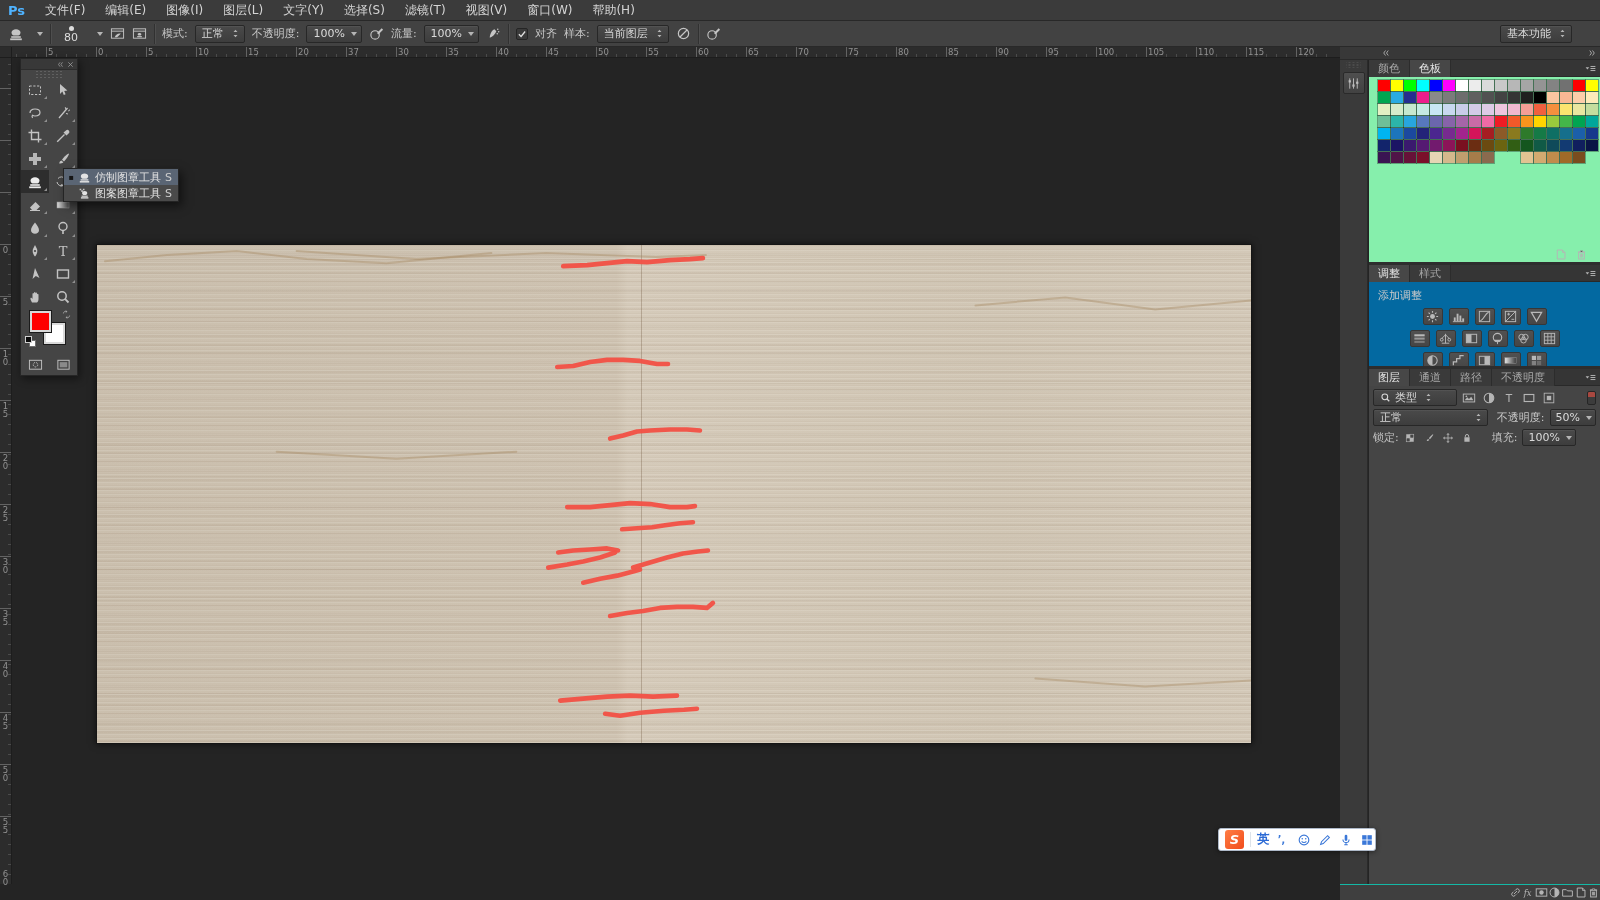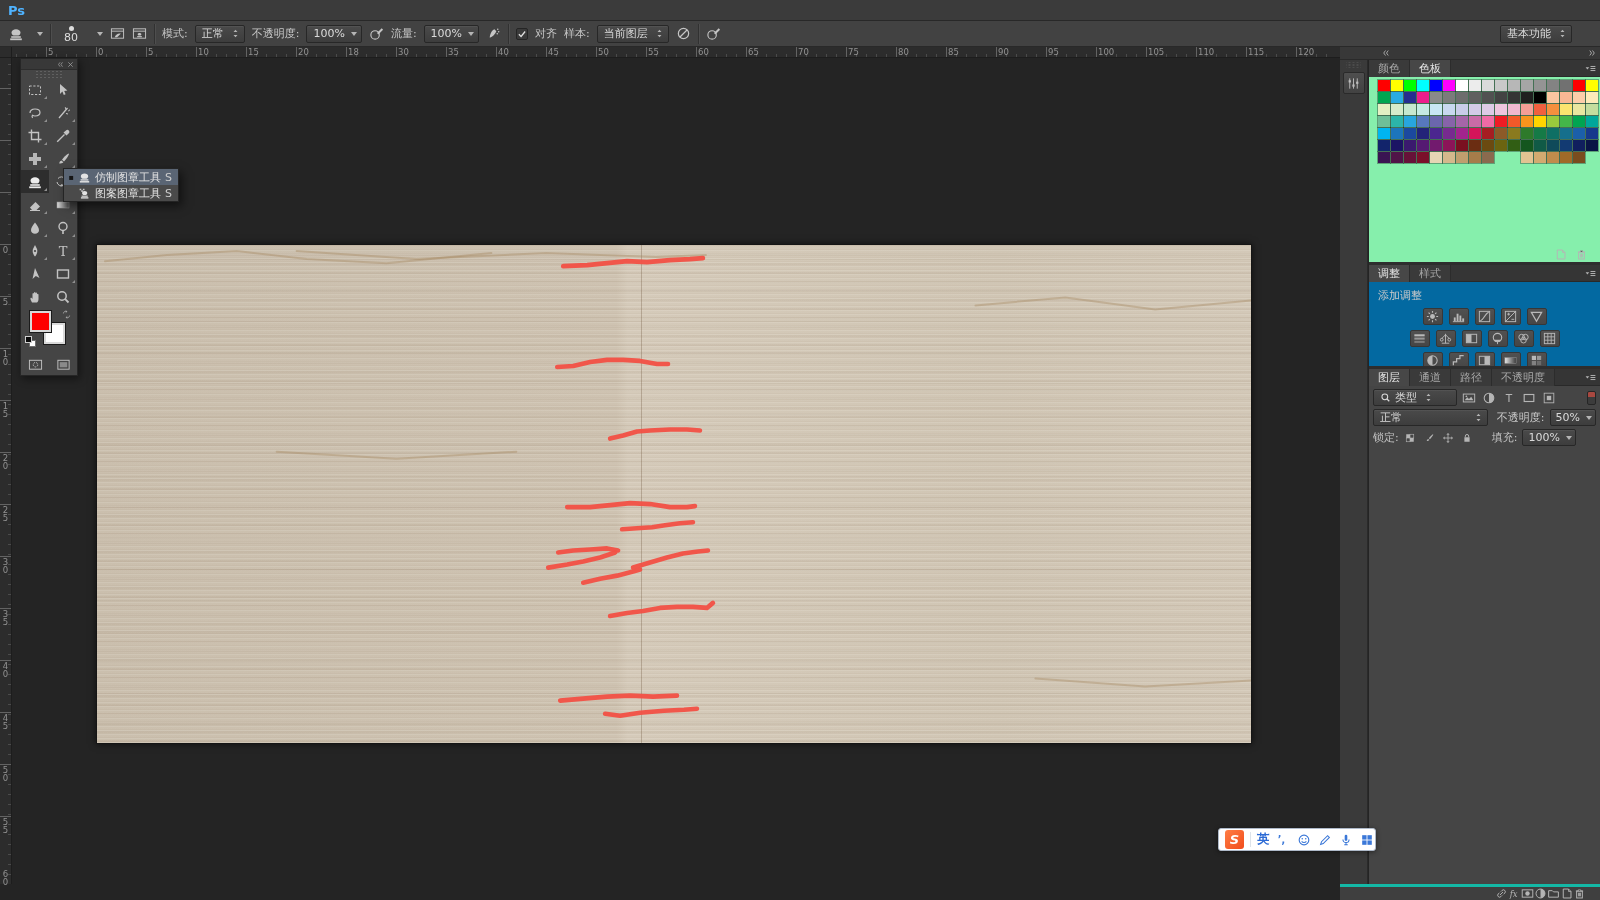--- a/index.html
+++ b/index.html
@@ -112,41 +112,53 @@
   .eye-box{width:22px;height:100%;border-right:1px solid #3a3a3a;display:flex;align-items:center;justify-content:center;color:#d2d2d2;flex:none}
   .thumb{width:30px;height:16px;border:1px solid #1c1c1c;margin:0 7px 0 3px;flex:none;position:relative;overflow:hidden}
   .rowsel .thumb{outline:1px solid #e6e6e6}
   .thumb.transparent{background-color:#fff;
      background-image:linear-gradient(45deg,#c9c9c9 25%,transparent 25% 75%,#c9c9c9 75%),
                       linear-gradient(45deg,#c9c9c9 25%,transparent 25% 75%,#c9c9c9 75%);
      background-size:6px 6px;background-position:0 0,3px 3px}
   .thumb.wood{background:linear-gradient(90deg,#c9beac,#d3c9b8);
      background-image:repeating-linear-gradient(180deg,rgba(110,80,50,.12) 0 1px,transparent 1px 3px),linear-gradient(90deg,#c9beac,#d3c9b8)}
   .lname{color:#dddddd;white-space:nowrap}
-  .dock-btm{position:absolute;left:1340px;top:884px;width:260px;height:16px;background:#3f3f3f;border-top:3px solid #14b8a6;
-            display:flex;align-items:center;justify-content:flex-end;padding-right:14px;color:#b0b0b0;z-index:4}
+  .dock-btm{position:absolute;left:1340px;top:884px;width:260px;height:16px;background:#3f3f3f;border-top:1px solid #14b8a6;
+            display:flex;align-items:center;justify-content:flex-end;color:#b0b0b0;z-index:4}
   
   .btm-bar{position:absolute;left:0;top:884px;width:1340px;height:16px;background:#333333;border-top:1px solid #262626;display:flex;align-items:center;z-index:4}
   .btm-bar .tl{margin-left:8px;color:#bdbdbd}
   
   .ime{position:absolute;left:1218px;top:828px;width:158px;height:23px;background:#ffffff;border:1px solid #aeb9c9;
        border-radius:3px;box-shadow:0 1px 5px rgba(0,0,0,.45);display:flex;align-items:center;gap:6px;padding:0 6px;z-index:6}
   .sogou{width:19px;height:19px;border-radius:3px;background:linear-gradient(135deg,#ff7e45,#f14c1b);color:#fff;
          font-weight:bold;font-style:italic;display:flex;align-items:center;justify-content:center;font-size:13px;flex:none}
   .ime-sep{width:1px;height:15px;background:#dde3ea;flex:none}
   .ime-lang{color:#2d6bd5;font-weight:bold;font-size:12.5px}
   .ime-ic{color:#3b78d8;display:flex}
 </style>
 </head>
 <body>
 
 <div id="app">
 
   <div class="menubar">
     <span class="ps-logo">Ps</span>
+    <div id="menu-items" style="display:flex;height:100%">
+        <div class="menu-item">文件(F)</div>
+        <div class="menu-item">编辑(E)</div>
+        <div class="menu-item">图像(I)</div>
+        <div class="menu-item">图层(L)</div>
+        <div class="menu-item">文字(Y)</div>
+        <div class="menu-item">选择(S)</div>
+        <div class="menu-item">滤镜(T)</div>
+        <div class="menu-item">视图(V)</div>
+        <div class="menu-item">窗口(W)</div>
+        <div class="menu-item">帮助(H)</div>
+      </div>
   </div>
 
   <div class="optionsbar">
     <span class="obtn">
         <svg class="svgi" width="16" height="16" viewBox="0 0 16 16">
           <path d="M5.5 9.5 C4 8.8 3.5 7.6 3.5 6.5 C3.5 4.6 5.5 3.2 8 3.2 C10.5 3.2 12.5 4.6 12.5 6.5 C12.5 7.6 12 8.8 10.5 9.5 Z" fill="currentColor"></path>
           <rect x="3.2" y="10.2" width="9.6" height="1.6" fill="currentColor"></rect>
           <rect x="2.2" y="12.4" width="11.6" height="1.8" fill="currentColor"></rect>
         </svg>
       </span>
@@ -246,21 +258,21 @@
   </div>
 
   <div class="ruler-corner"></div>
   <div class="h-ruler" id="h-ruler">
       <span class="ruler-label" style="left: 36px;">5</span>
       <span class="ruler-label" style="left: 86px;">0</span>
       <span class="ruler-label" style="left: 136px;">5</span>
       <span class="ruler-label" style="left: 186px;">10</span>
       <span class="ruler-label" style="left: 236px;">15</span>
       <span class="ruler-label" style="left: 286px;">20</span>
-      <span class="ruler-label" style="left: 336px;">18</span>
+      <span class="ruler-label" style="left: 336px;">37</span>
       <span class="ruler-label" style="left: 386px;">30</span>
       <span class="ruler-label" style="left: 436px;">35</span>
       <span class="ruler-label" style="left: 486px;">40</span>
       <span class="ruler-label" style="left: 536px;">45</span>
       <span class="ruler-label" style="left: 586px;">50</span>
       <span class="ruler-label" style="left: 636px;">55</span>
       <span class="ruler-label" style="left: 686px;">60</span>
       <span class="ruler-label" style="left: 736px;">65</span>
       <span class="ruler-label" style="left: 786px;">70</span>
       <span class="ruler-label" style="left: 836px;">75</span>

